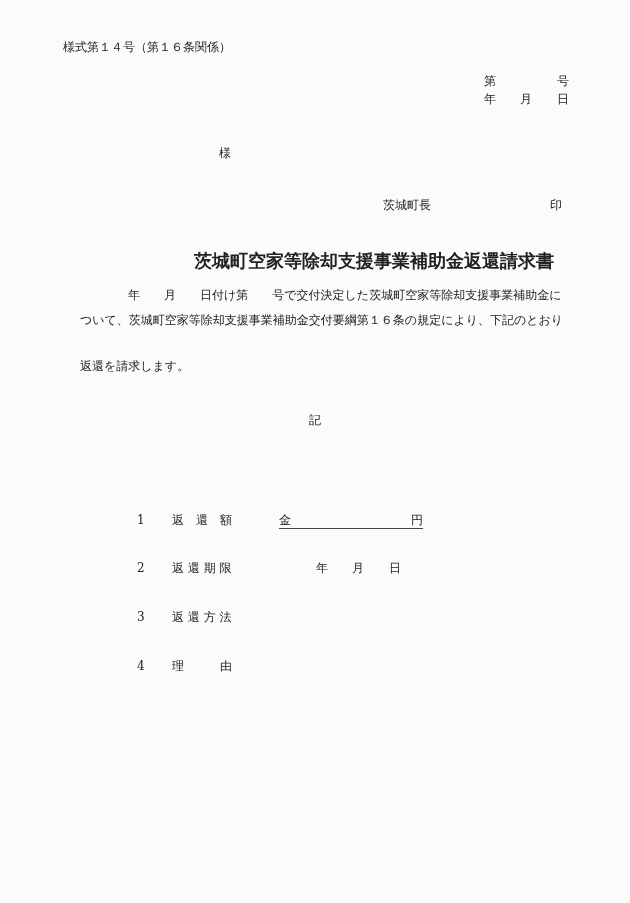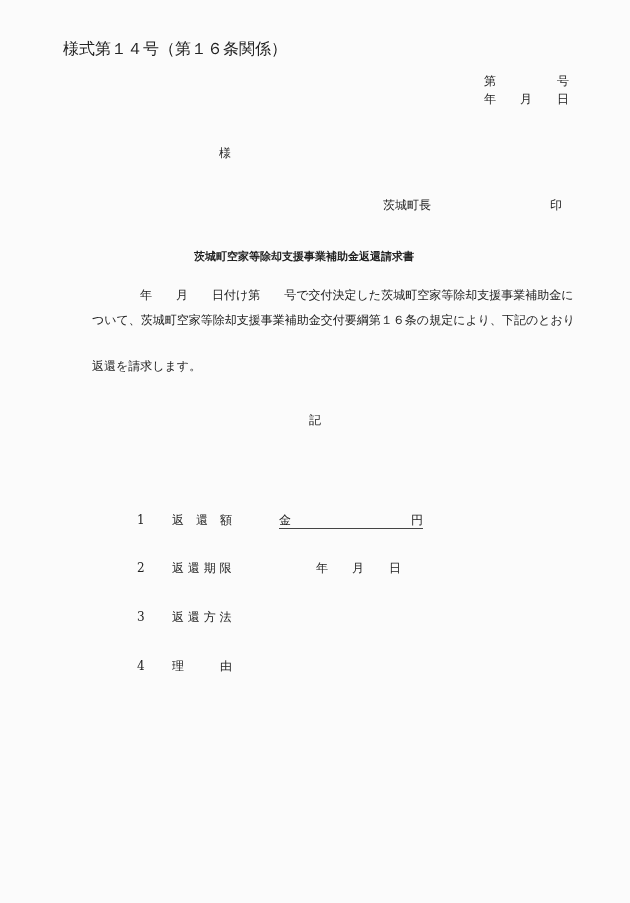--- a/index.html
+++ b/index.html
@@ -10,31 +10,31 @@
     body {
       width: 630px;
       height: 903px;
       position: relative;
       overflow: hidden;
       font-family: "DejaVu Serif", "Liberation Serif", serif;
       color: #222;
       font-size: 12px;
     }
     .abs { position: absolute; white-space: nowrap; line-height: 1; }
-    .form-no { left: 63px; top: 41px; font-size: 16px; }
+    .form-no { left: 63px; top: 41px; font-size: 12px; }
     .doc-no-label { left: 484px; top: 75px; }
     .doc-no-suffix { left: 557px; top: 75px; }
     .date-y { left: 484px; top: 93px; }
     .date-m { left: 520px; top: 93px; }
     .date-d { left: 557px; top: 93px; }
     .addressee { left: 219px; top: 147px; }
     .issuer { left: 383px; top: 199px; }
     .seal { left: 550px; top: 199px; }
-    .title { left: 194px; top: 252px; font-weight: bold; font-size: 11px; letter-spacing: 0px; font-family: Liberation Mono, monospace; }
-    .body-line { left: 80px; font-size: 12px; margin-left: 12px; }
+    .title { left: 194px; top: 252px; font-weight: bold; font-size: 18px; letter-spacing: 0px; }
+    .body-line { left: 80px; font-size: 12px; }
     .line1 { top: 289px; }
     .line2 { top: 315px; font-family: Liberation Mono, monospace; }
     .line3 { top: 360px; }
     .ki { left: 309px; top: 414px; }
     .item-num { left: 137px; }
     .item-label { left: 172px; letter-spacing: 0; }
     .row1 { top: 514px; }
     .row2 { top: 562px; }
     .row3 { top: 611px; }
     .row4 { top: 660px; }

